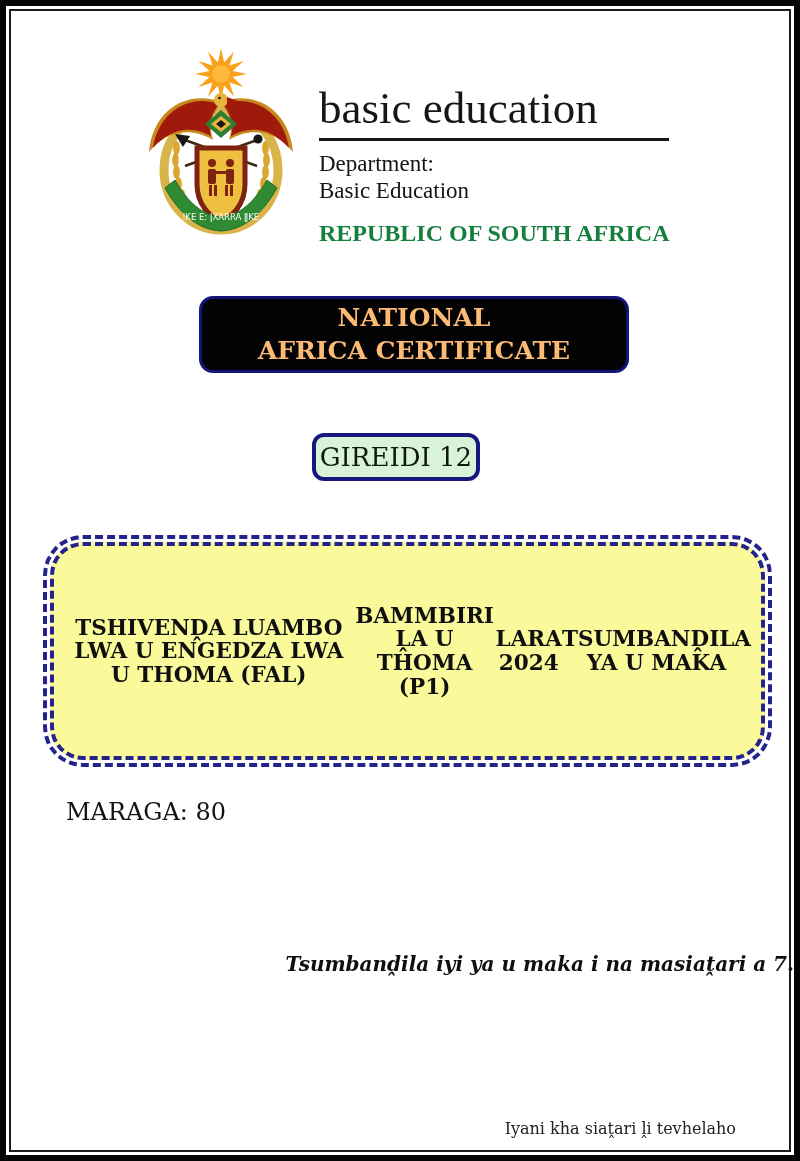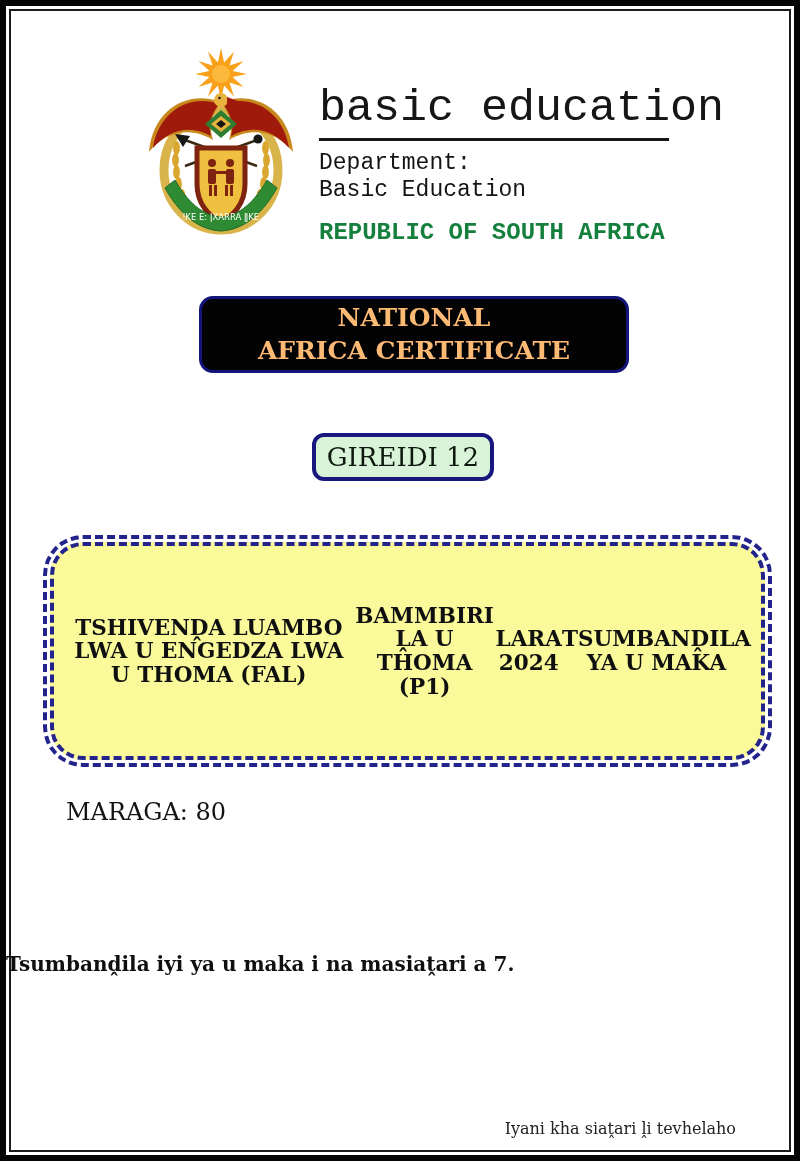--- a/index.html
+++ b/index.html
@@ -14,56 +14,56 @@
     overflow:hidden;
   }
   .inner-frame{
     position:absolute;inset:3px;
     border:2px solid #1c1c1c;
     pointer-events:none;
   }
   
   .logo-row{position:absolute;left:139px;top:42px;display:flex;align-items:flex-start;}
   .crest{width:152px;height:188px;flex:0 0 auto;}
-  .logo-text{margin-left:22px;padding-top:38px;font-family:Liberation Mono, monospace;}
+  .logo-text{margin-left:22px;padding-top:38px;font-family:Liberation Serif, serif;}
   .brand{font-size:45px;line-height:1;color:#161616;letter-spacing:0px;}
   .brand-underline{width:350px;border-top:3px solid #161616;margin:7px 0 9px 0;}
   .dept-label,.dept-name{font-size:23px;line-height:1.18;color:#141414;}
   .country{font-size:24px;font-weight:bold;line-height:1.2;color:#15803d;margin-top:15px;}
   
   .nsc{
     position:absolute;left:193px;top:290px;width:430px;height:77px;
     background:#030303;border:3px solid #14147a;border-radius:14px;
     display:flex;flex-direction:column;align-items:center;justify-content:center;
     color:#fdba74;font-weight:bold;font-size:25px;line-height:1.3;
     text-align:center;box-sizing:border-box;
   }
   
   .grade{
-    position:absolute;left:306px;top:427px;width:182px;height:48px;
+    position:absolute;left:306px;top:427px;width:168px;height:48px;
     background:#d9f3d9;border:4px solid #17177e;border-radius:12px;
     display:flex;align-items:center;justify-content:center;
     font-size:26px;color:#0e180e;box-sizing:border-box;
   }
   
   .subject-outer{
     position:absolute;left:37px;top:529px;width:729px;height:232px;
     box-sizing:border-box;border:4px dashed #23238c;border-radius:40px;
     padding:3px;background:#fff;
   }
   .subject-inner{
     width:100%;height:100%;box-sizing:border-box;
     border:4px dashed #23238c;border-radius:33px;background:#fafa9b;
     display:flex;flex-direction:row;justify-content:space-evenly;align-items:center;
     text-align:center;padding:12px 10px;
   }
   .subject-line{font-weight:bold;font-size:21.5px;color:#101010;margin:0;line-height:1.1;}
   
   .marks{position:absolute;left:60px;top:792px;font-size:24px;color:#131313;}
-  .note{position:absolute;left:0;top:946px;width:100%;text-align:left;font-weight:bold;font-size:20px;color:#0f0f0f;}
+  .note{position:absolute;left:0;top:946px;width:100%;text-align:right;font-weight:bold;font-size:20px;color:#0f0f0f;font-style:italic;}
   .footer-left{position:absolute;left:44px;top:1113px;font-size:16px;color:#222;}
   .footer-right{position:absolute;right:58px;top:1113px;font-size:16px;color:#222;text-align:center;}
 </style>
 </head>
 <body>
 
 <div class="page">
   <div class="inner-frame"></div>
 
   <div class="logo-row">

